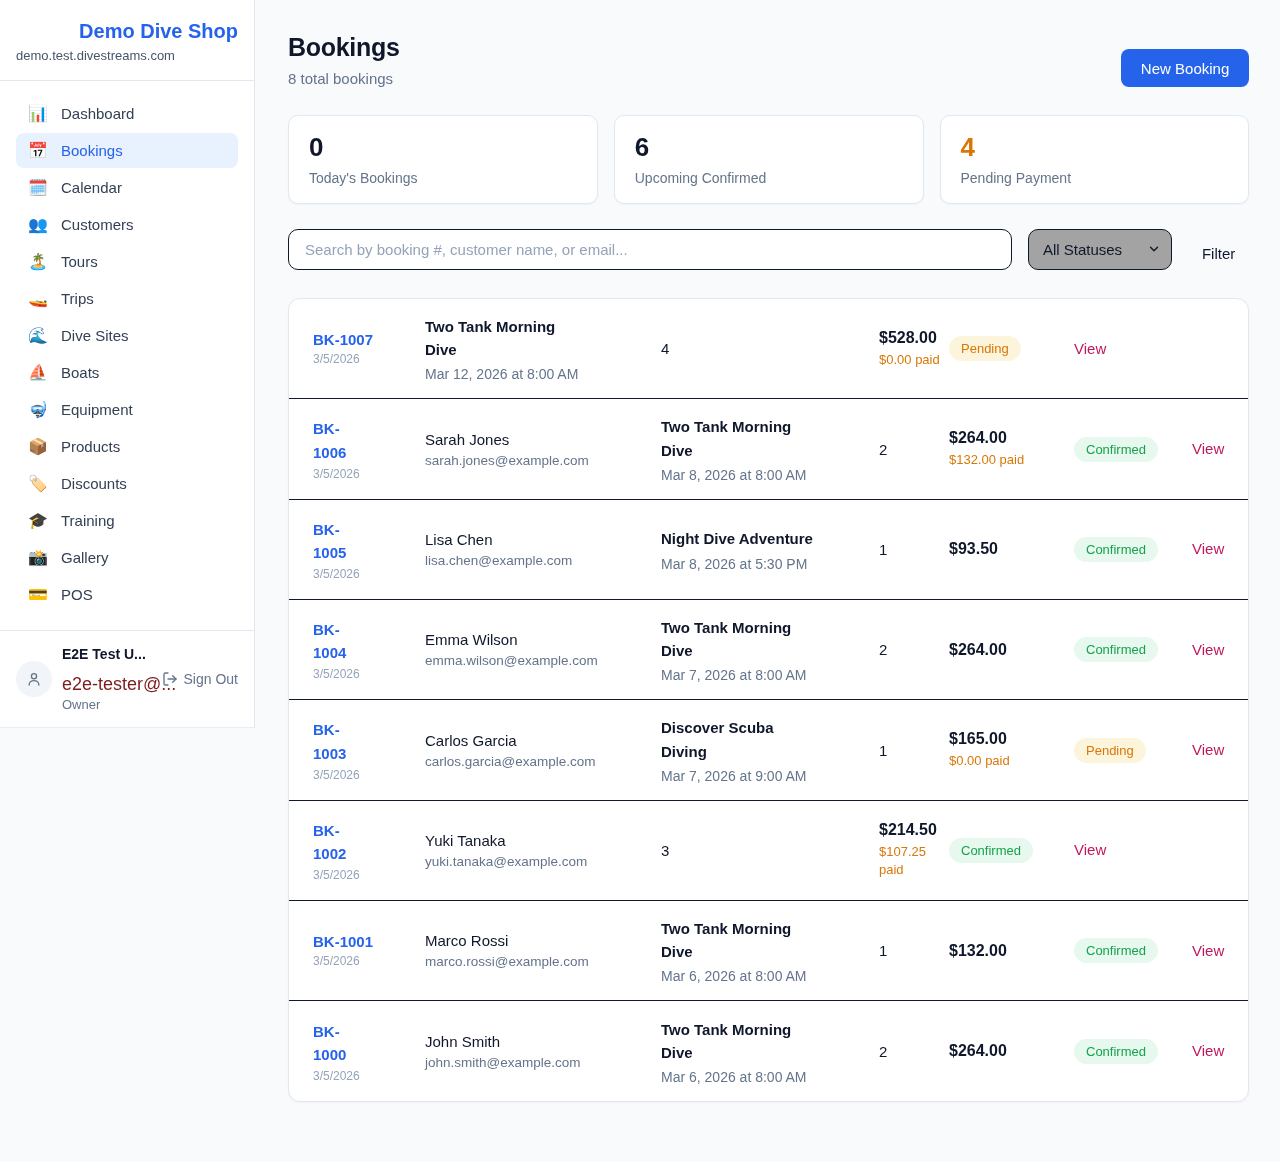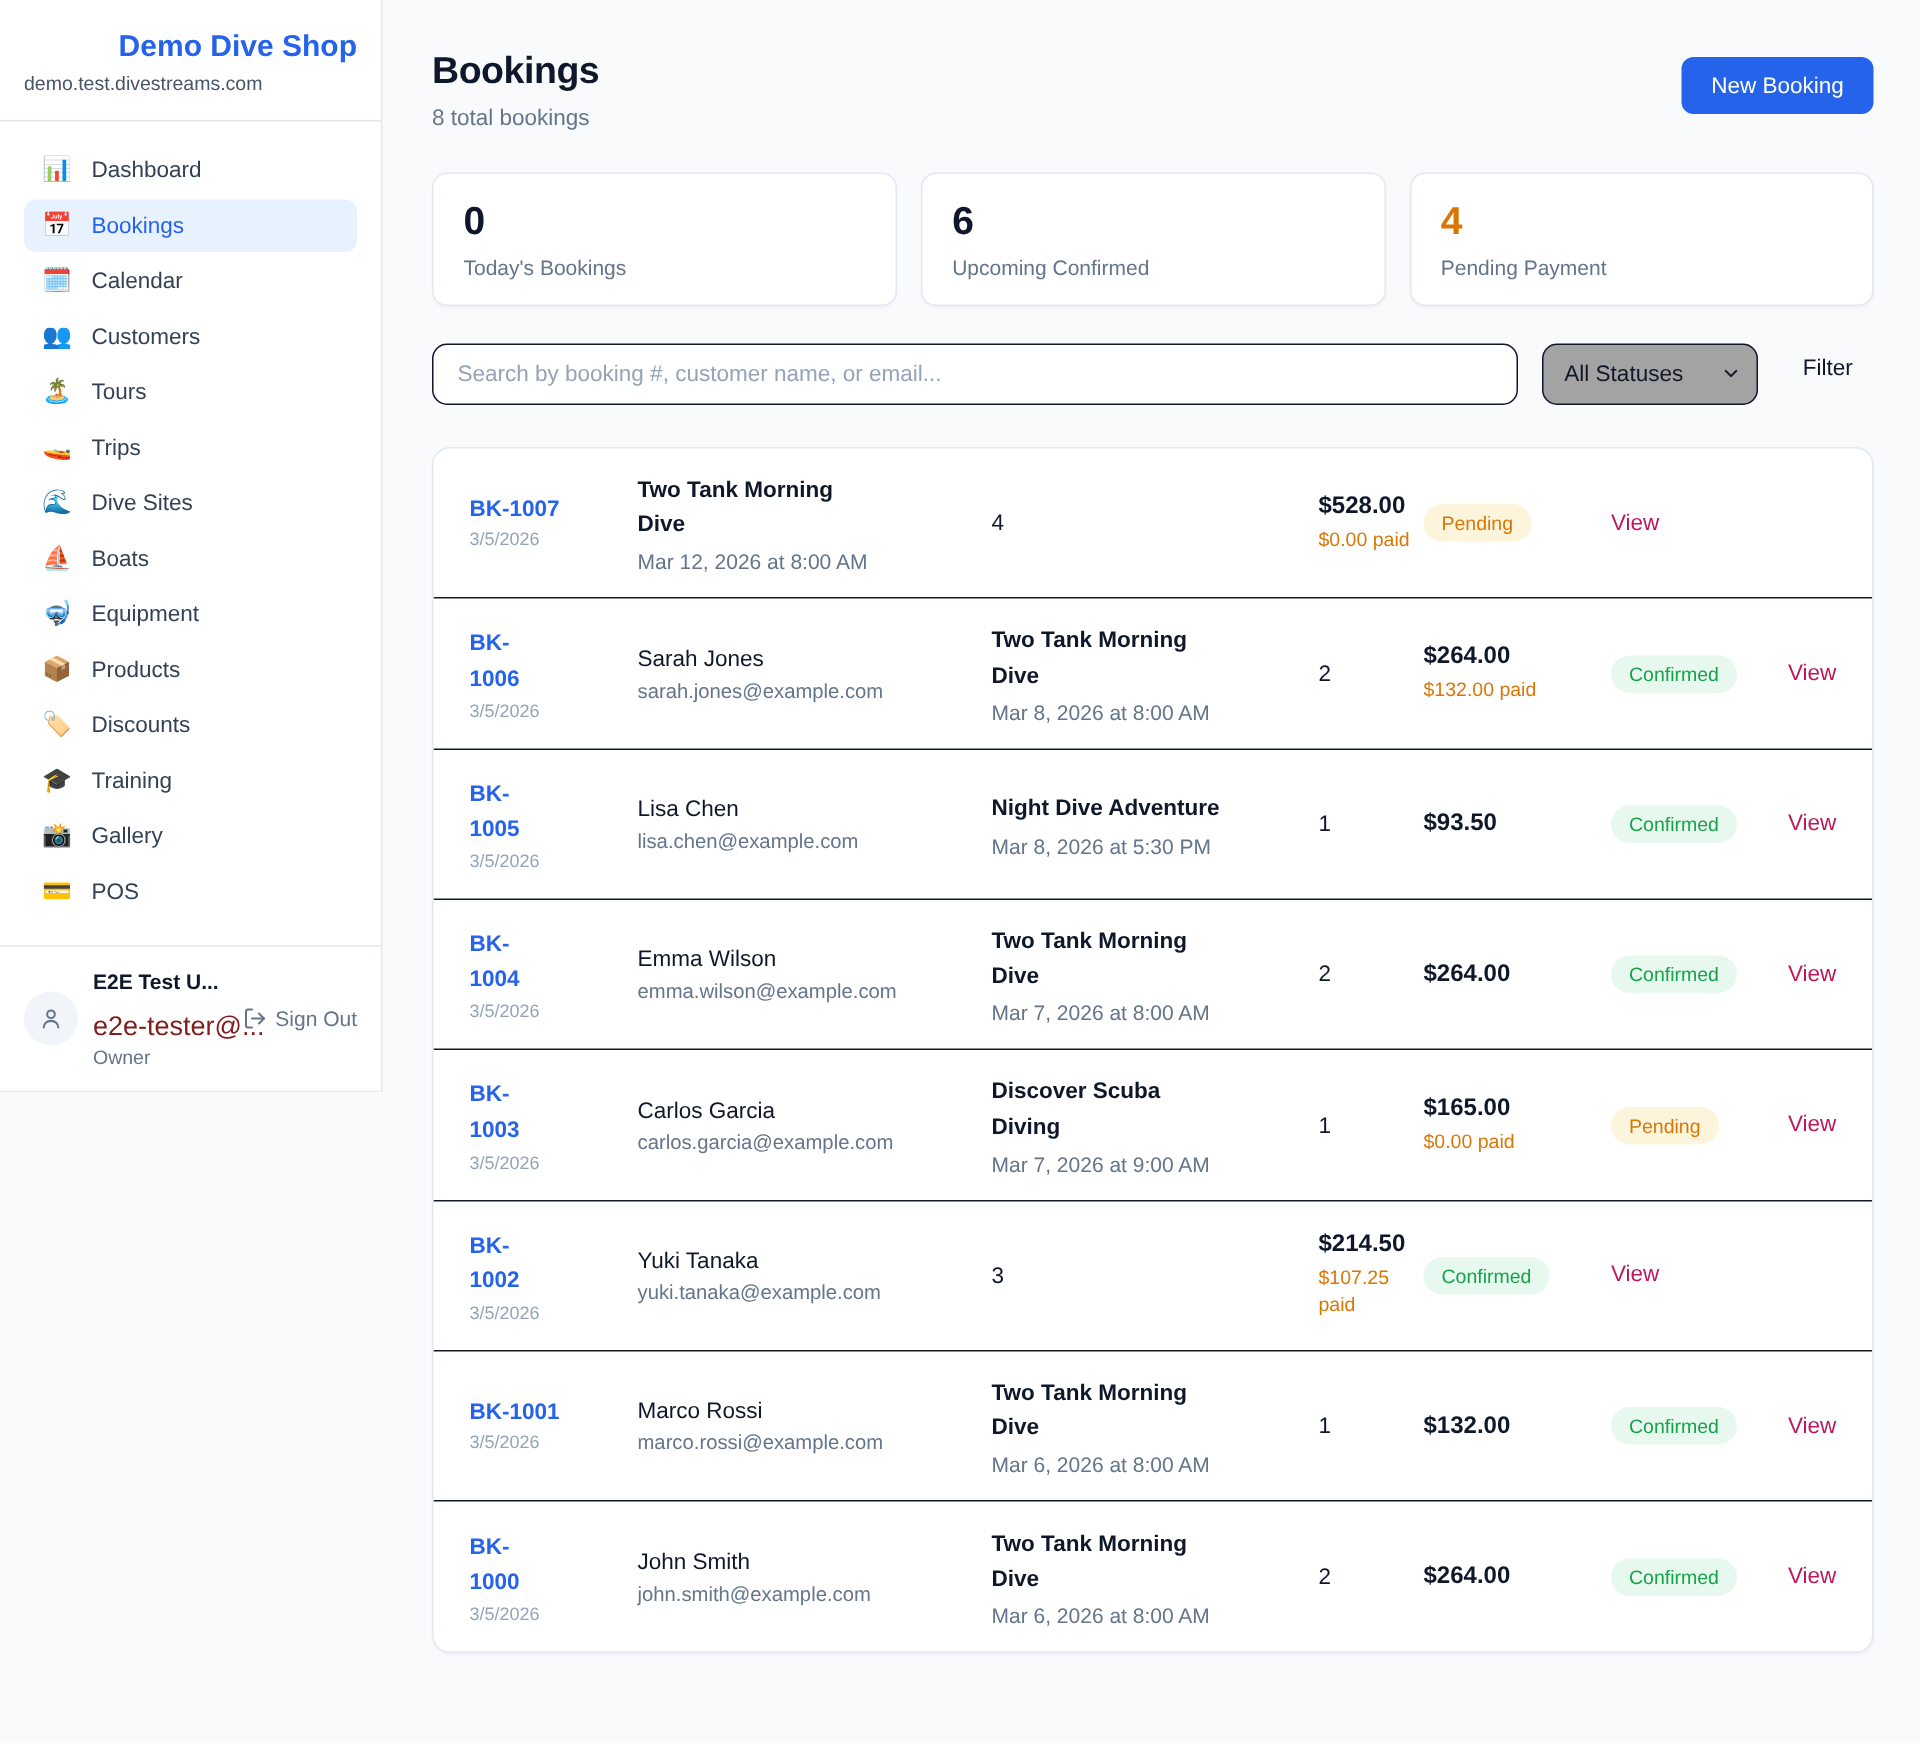--- a/index.html
+++ b/index.html
@@ -44,30 +44,30 @@
     font-size:14px; color:#64748b; cursor:pointer;
   }
   
   .main { flex:1; padding:33px 32px 32px 33px; }
   .page-head { display:flex; justify-content:space-between; align-items:flex-start; }
   .page-title { font-size:25px; font-weight:700; color:#0f172a; letter-spacing:-0.3px; }
   .page-sub { font-size:15px; color:#64748b; margin-top:8px; }
   .btn-primary {
     background:#2563eb; color:#ffffff; border:none; border-radius:8px;
     font-family:inherit; font-size:15px; font-weight:500;
-    height:38px; padding:0 20px; margin-top:5px; cursor:pointer;
+    height:38px; padding:0 20px; margin-top:16px; cursor:pointer;
   }
   .stats { display:flex; gap:16px; margin-top:28px; }
   .stat-card {
     flex:1; background:#ffffff; border:1px solid #e2e8f0; border-radius:10px;
     padding:17px 20px; box-shadow:0 1px 2px rgba(15,23,42,0.04);
   }
   .stat-value { font-size:26px; font-weight:700; line-height:1.15; }
   .stat-label { font-size:14px; color:#64748b; margin-top:7px; }
-  .toolbar { display:flex; gap:16px; margin-top:25px; align-items:flex-start; }
+  .toolbar { display:flex; gap:16px; margin-top:25px; align-items:flex-end; }
   .search-input {
     flex:1; height:41px; border:1px solid #0f172a; border-radius:10px;
     padding:0 16px; font-family:inherit; font-size:15px; color:#0f172a; background:#fff;
   }
   .search-input::placeholder { color:#94a3b8; }
   .select-wrap { position:relative; flex:none; }
   .status-select {
     appearance:none; -webkit-appearance:none;
     height:41px; width:144px; border:1px solid #0f172a; border-radius:10px;
     padding:0 20px 0 14px; font-family:inherit; font-size:15px; color:#0f172a;

